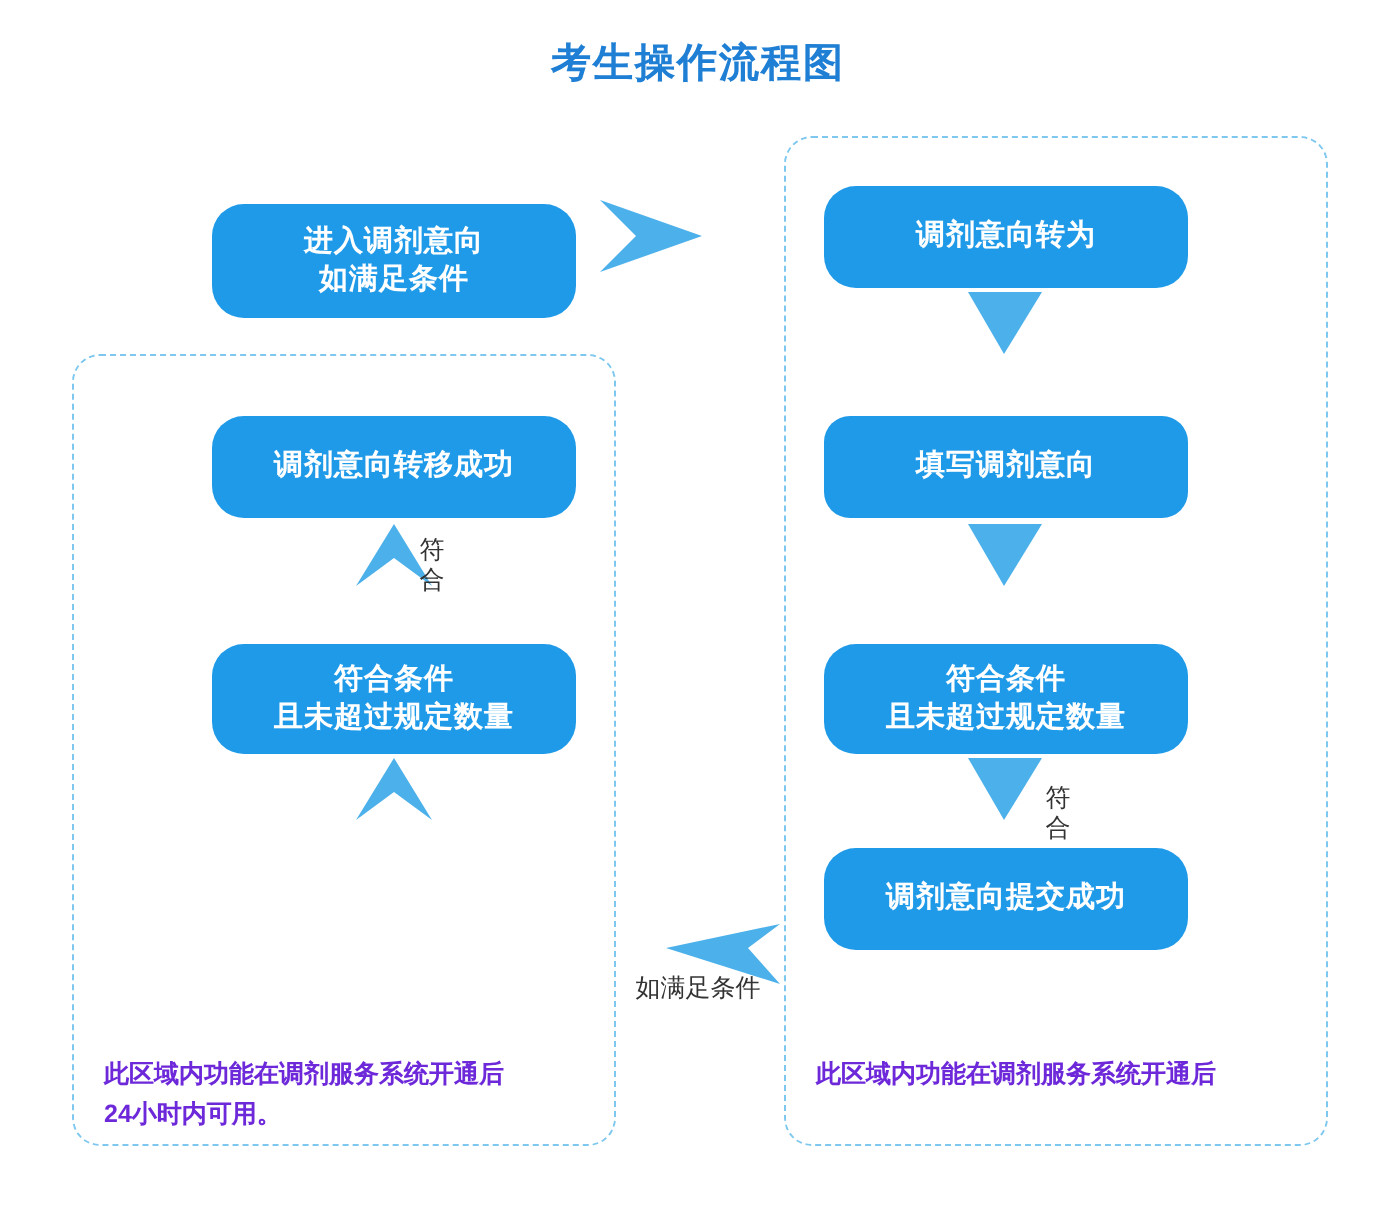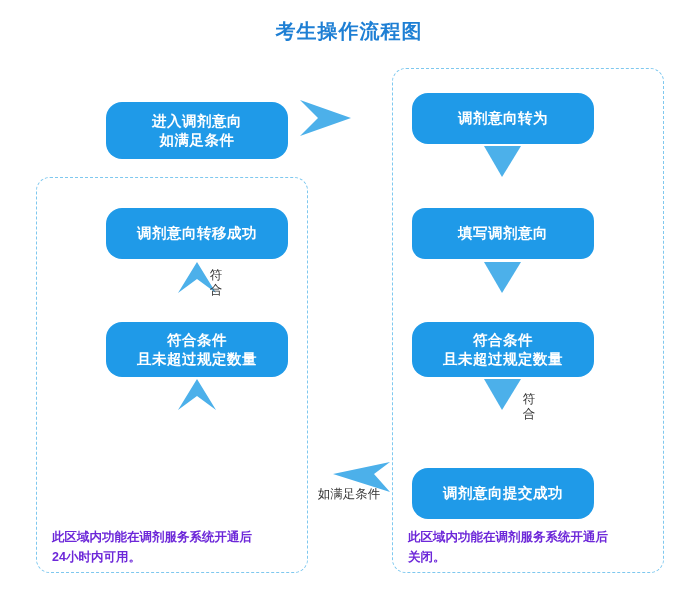--- a/index.html
+++ b/index.html
@@ -114,21 +114,21 @@
 
   <div class="node" style="left:412px; top:208px; width:182px; height:51px;border-radius:13px;">
     <span class="ln">填写调剂意向</span>
   </div>
 
   <div class="node" style="left:412px; top:322px; width:182px; height:55px;">
     <span class="ln">符合条件</span>
     <span class="ln">且未超过规定数量</span>
   </div>
 
-  <div class="node" style="left:412px; top:468px; width:182px; height:51px;">
+  <div class="node" style="left:412px; top:424px; width:182px; height:51px;">
     <span class="ln">调剂意向提交成功</span>
   </div>
 
   <div class="node" style="left:106px; top:208px; width:182px; height:51px;text-align:center;">
     <span class="ln">调剂意向转移成功</span>
   </div>
 
   <div class="node" style="left:106px; top:322px; width:182px; height:55px;">
     <span class="ln">符合条件</span>
     <span class="ln">且未超过规定数量</span>
@@ -143,16 +143,15 @@
 
   <div class="arrow-label" style="left:303px; top:487px; width:92px;">如满足条件</div>
 
   <div class="note" style="left:52px; top:527px; width:242px;">
     <div>此区域内功能在调剂服务系统开通后</div>
     <div>24小时内可用。</div>
   </div>
 
   <div class="note" style="left:408px; top:527px; width:242px;">
     <div>此区域内功能在调剂服务系统开通后</div>
-    <div>关闭。</div>
   </div>
 
 </div>
 
 </body></html>

